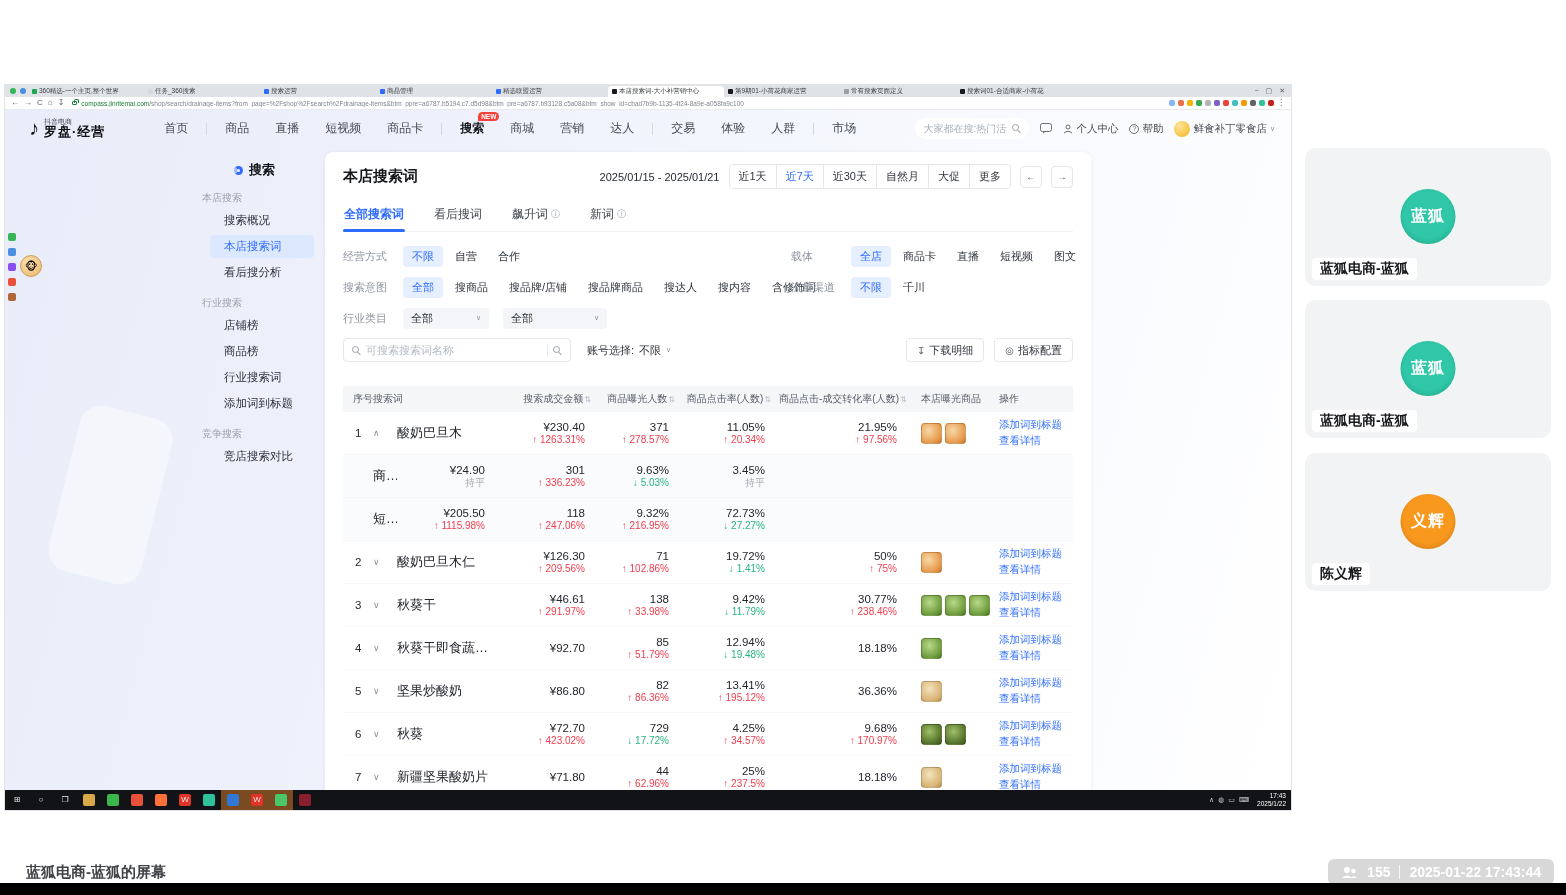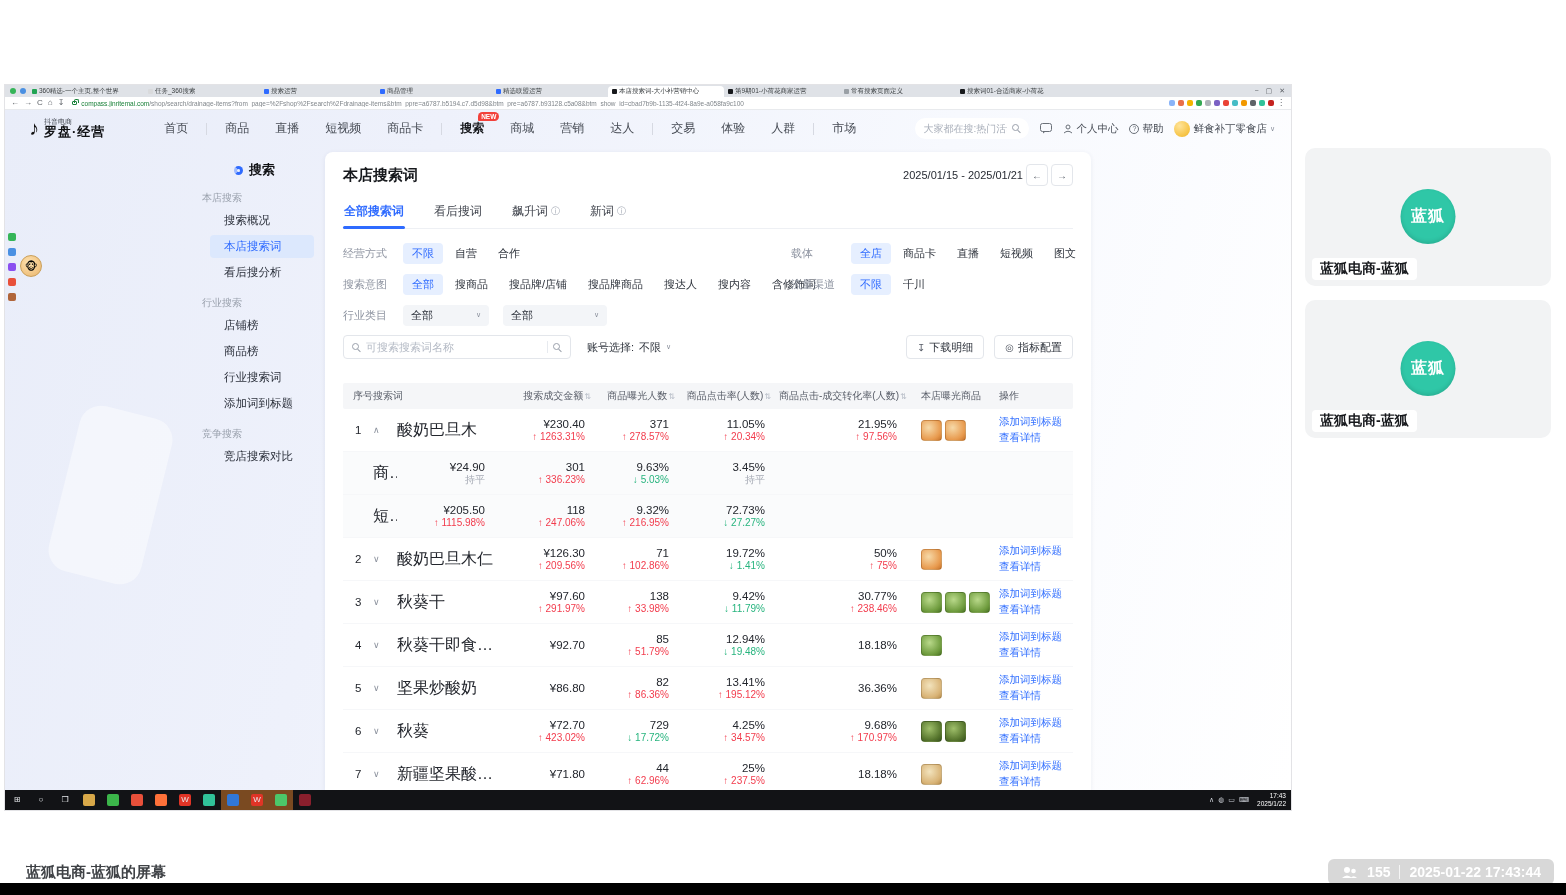--- a/index.html
+++ b/index.html
@@ -62,21 +62,21 @@
   .sb-ring{width:9px;height:9px;border:3px solid #2f6bff;border-radius:50%;border-left-color:#9db9ff;}
   .sb-row{cursor:pointer;}
   .sb-row.lbl{margin:12px 0 4px 12px;font-size:10px;color:#99a0ac;cursor:default;}
   .sb-row.itm{display:flex;align-items:center;height:23px;margin:0 0 3px 20px;padding-left:14px;width:104px;font-size:11.5px;color:#2c313c;border-radius:4px;}
   .sb-row.itm.active{background:#dce8fd;color:#2f6bff;}
 
   
   .card{position:absolute;left:320px;top:42px;width:766px;bottom:0;background:#fff;border-radius:8px 8px 0 0;box-shadow:0 1px 5px rgba(30,40,90,.07);padding:12px 18px 0;}
   .card-head{display:flex;align-items:center;}
   .page-title{font-size:15px;font-weight:bold;color:#17191d;}
-  .head-right{margin-left:auto;display:flex;align-items:center;gap:3px;}
+  .head-right{margin-left:auto;display:flex;align-items:center;gap:9px;}
   .date-range{font-size:11px;color:#272b33;}
   .range-group{display:flex;border:1px solid #e3e6eb;border-radius:4px;overflow:hidden;background:#fff;}
   .range-btn{padding:4px 9px;font-size:11px;color:#31353d;border-left:1px solid #e3e6eb;cursor:pointer;white-space:nowrap;background:#fff;}
   .range-btn:first-child{border-left:none;}
   .range-btn.active{color:#2f6bff;}
   .sq-btn{width:22px;height:22px;border:1px solid #e3e6eb;border-radius:4px;display:flex;align-items:center;justify-content:center;font-size:10px;color:#5d636d;background:#fff;cursor:pointer;}
 
   .tabs{display:flex;gap:28px;margin-top:11px;border-bottom:1px solid #eef0f4;}
   .tab-item{font-size:12px;color:#41454e;padding:6px 1px 8px;position:relative;display:flex;align-items:center;gap:3px;cursor:pointer;white-space:nowrap;}
   .tab-item.active{color:#2f6bff;font-weight:bold;}
@@ -109,21 +109,21 @@
   .th{white-space:nowrap;overflow:hidden;}
   .th.c1{padding-left:10px;grid-column:1/2;}
   .th.c2{grid-column:2/4;}
   .th.num{text-align:right;padding-right:8px;}
   .sort{font-size:8px;color:#b6bcc6;margin-left:1px;}
   .t-row{height:43px;border-bottom:1px solid #f6f7f9;background:#fff;}
   .t-row.sub{background:#fafbfc;}
   .cell-idx{padding-left:12px;font-size:11.5px;color:#23262d;}
   .chev{font-size:9px;color:#8a909c;cursor:pointer;}
   .chev:empty{display:none;}
-  .kw{font-size:16px;color:#23262d;white-space:nowrap;overflow:hidden;text-overflow:ellipsis;}
+  .kw{font-size:13px;color:#23262d;white-space:nowrap;overflow:hidden;text-overflow:ellipsis;}
   .metric{text-align:right;padding-right:14px;line-height:1.25;}
   .metric .v{font-size:11.5px;color:#23262d;display:block;}
   .metric .d{font-size:10px;display:block;}
   .metric .d:empty{display:none;}
   .d[data-dir="up"]{color:#f23c4d;}
   .d[data-dir="down"]{color:#27b47e;}
   .d[data-dir="flat"]{color:#a6abb5;}
   .thumbs{display:flex;gap:3px;padding-left:10px;}
   .thumb{width:21px;height:21px;border-radius:4px;border:1px solid rgba(0,0,0,.12);flex:none;}
   .t-orange{background:radial-gradient(circle at 35% 35%,#f6d9a8,#e89a4e 70%,#c8742c);}
@@ -383,20 +383,28 @@
             <div class="sb-row lbl">竞争搜索</div>
             <div class="sb-row itm">竞店搜索对比</div>
           </div>
       </div>
 
       <div class="card">
         <div class="card-head">
           <div class="page-title">本店搜索词</div>
           <div class="head-right">
             <span class="date-range">2025/01/15 - 2025/01/21</span>
+            <div class="range-group">
+                <div class="range-btn">近1天</div>
+                <div class="range-btn active">近7天</div>
+                <div class="range-btn">近30天</div>
+                <div class="range-btn">自然月</div>
+                <div class="range-btn">大促</div>
+                <div class="range-btn">更多</div>
+              </div>
             <div class="sq-btn">←</div>
             <div class="sq-btn">→</div>
           </div>
         </div>
 
         <div class="tabs">
             <div class="tab-item active">
     <span>全部搜索词</span>
 
   </div>
@@ -607,21 +615,21 @@
     <div class="actions">
       <span>添加词到标题</span>
       <span>查看详情</span>
     </div>
   </div>
             <div class="t-row">
     <div class="cell-idx">3</div>
     <div class="chev">∨</div>
     <div class="kw">秋葵干</div>
     <div class="metric">
-      <span class="v">¥97.60</span>
+      <span class="v">¥46.61</span>
                 <span class="d" data-dir="up">↑ 291.97%</span>
     </div>
     <div class="metric">
       <span class="v">138</span>
                 <span class="d" data-dir="up">↑ 33.98%</span>
     </div>
     <div class="metric">
       <span class="v">9.42%</span>
                 <span class="d" data-dir="down">↓ 11.79%</span>
     </div>
@@ -819,20 +827,24 @@
 
   <div class="cards">
       <div class="p-card">
     <div class="avatar" style="background: rgb(47, 199, 167);">蓝狐</div>
     <div class="p-name">蓝狐电商-蓝狐</div>
   </div>
       <div class="p-card">
     <div class="avatar" style="background: rgb(47, 199, 167);">蓝狐</div>
     <div class="p-name">蓝狐电商-蓝狐</div>
   </div>
+      <div class="p-card">
+    <div class="avatar" style="background: rgb(248, 152, 29);">义辉</div>
+    <div class="p-name">陈义辉</div>
+  </div>
     </div>
 
   <div class="status-label">蓝狐电商-蓝狐的屏幕</div>
   <div class="viewer-pill">
     <svg width="17" height="13" viewBox="0 0 17 13">
       <circle cx="6" cy="4" r="3" fill="#fff"></circle>
         <path d="M1 12 Q6 7 11 12 Z" fill="#fff"></path>
       <circle cx="12.5" cy="5" r="2.3" fill="#fff"></circle>
         <path d="M9.5 12 Q12.5 8.4 16 12 Z" fill="#fff"></path>
     </svg>

